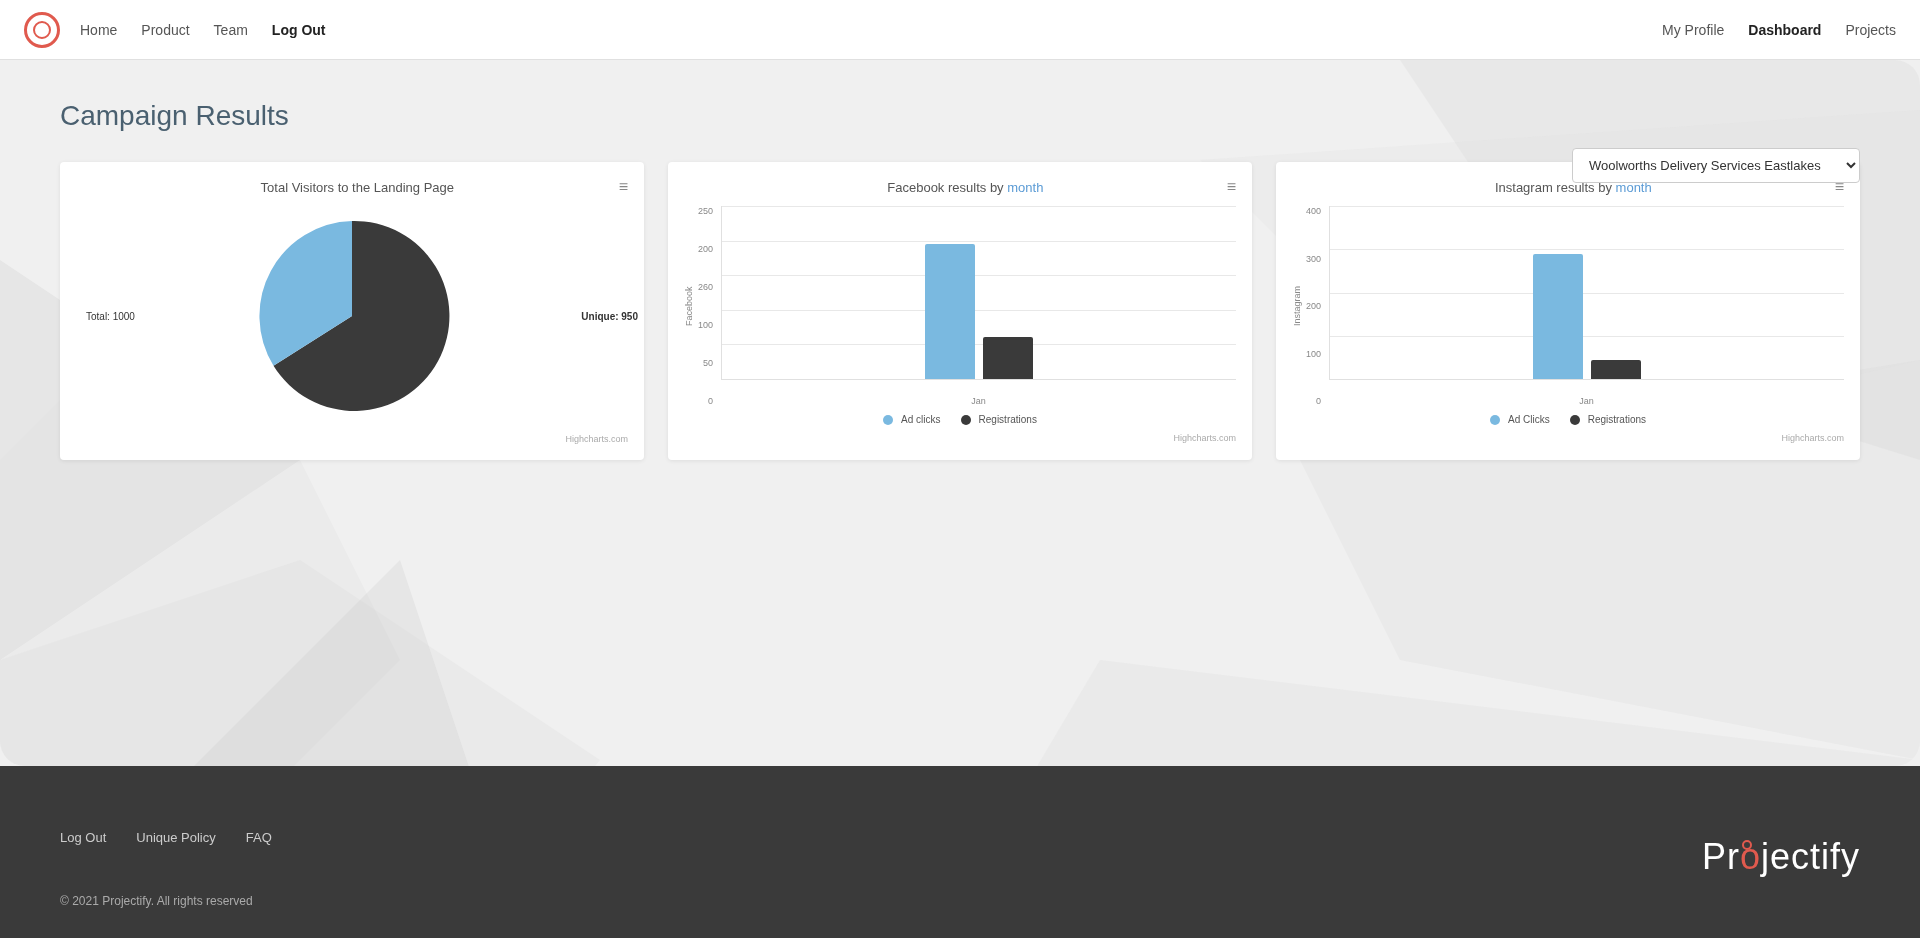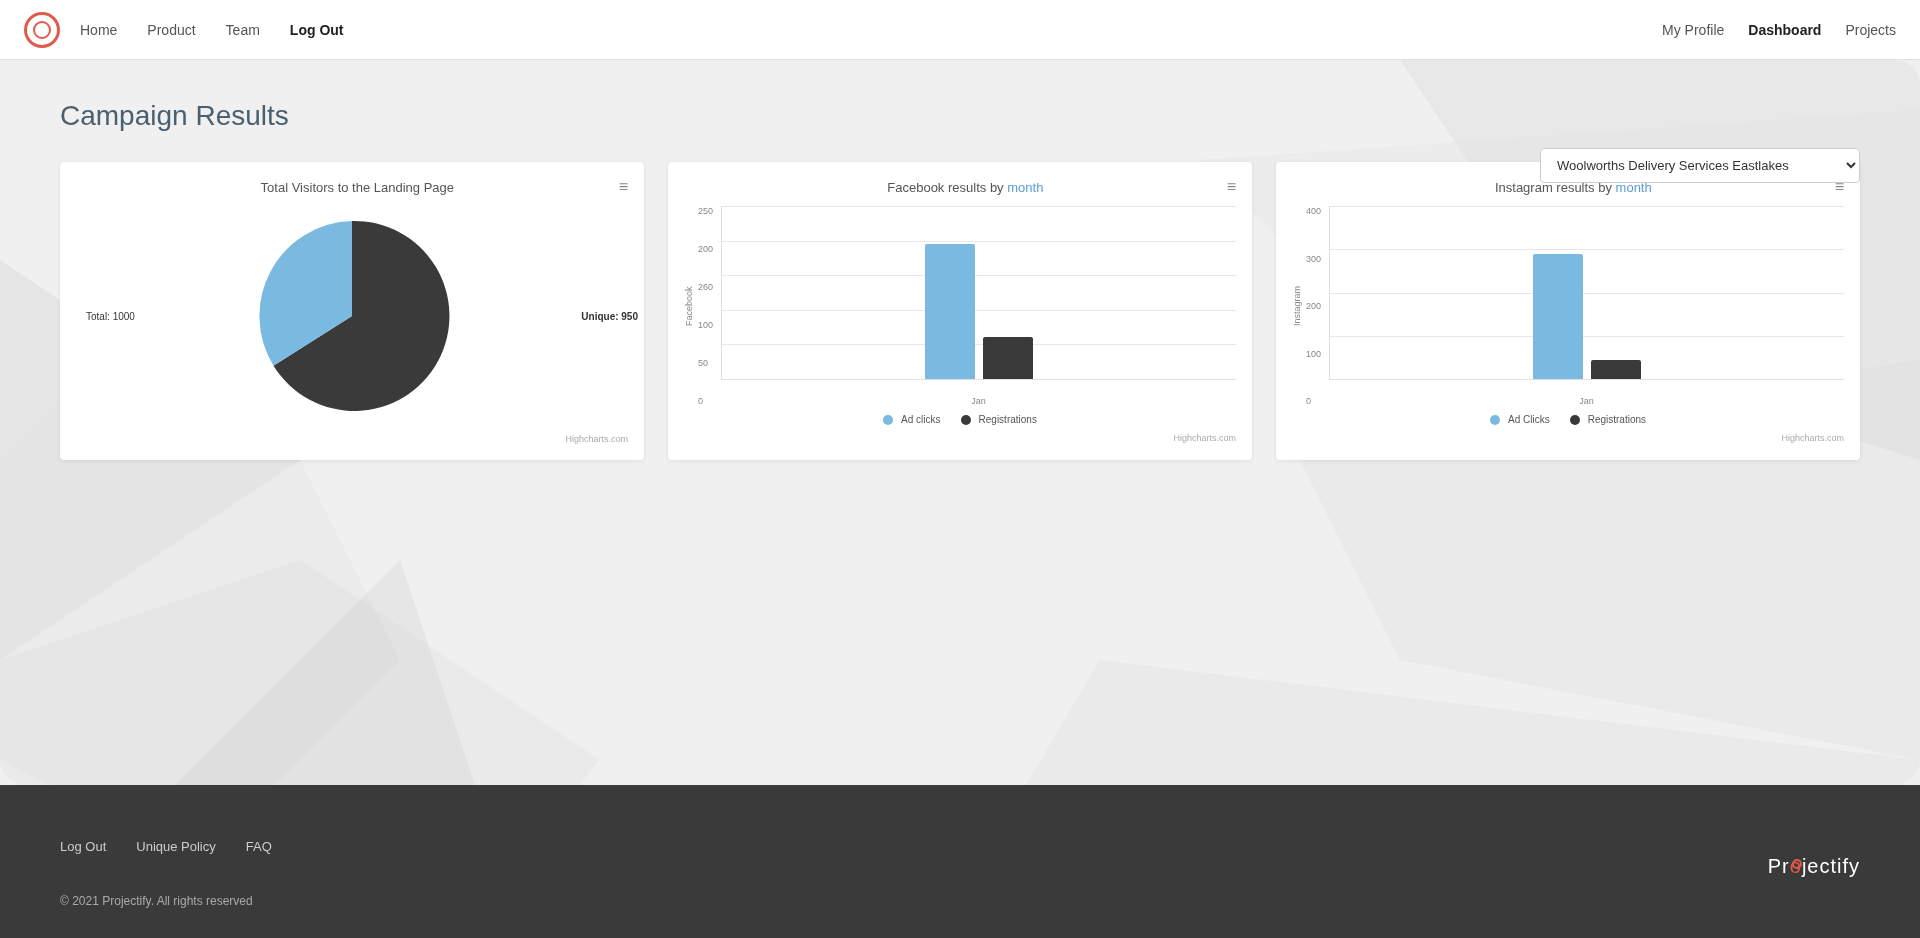--- a/index.html
+++ b/index.html
@@ -24,21 +24,21 @@
       margin-right: 20px;
       position: relative;
     }
     .nav-logo::after {
       content: '';
       width: 14px; height: 14px;
       border: 2px solid #e05a4e;
       border-radius: 50%;
       position: absolute;
     }
-    .nav-left { display: flex; align-items: center; gap: 30px; }
+    .nav-left { display: flex; align-items: center; gap: 24px; }
     .nav-link { font-size: 14px; color: #555; text-decoration: none; cursor: pointer; }
     .nav-link.active { font-weight: bold; color: #222; }
     .nav-right { margin-left: auto; display: flex; align-items: center; gap: 24px; }
     .nav-right .nav-link { color: #555; }
     .nav-right .nav-link.active { font-weight: bold; color: #222; }
 
     
     .main-content {
       flex: 1;
       padding: 40px 60px;
@@ -65,21 +65,21 @@
     }
 
     
     .dropdown-container {
       position: absolute;
       top: 88px;
       right: 60px;
       z-index: 5;
     }
     .campaign-select {
-      width: 320px;
+      width: 288px;
       padding: 8px 12px;
       border: 1px solid #ccc;
       border-radius: 4px;
       font-size: 13px;
       color: #333;
       background: #fff;
       cursor: pointer;
       appearance: auto;
     }
 
@@ -141,21 +141,21 @@
     .highcharts-credit {
       font-size: 9px;
       color: #aaa;
       text-align: right;
       margin-top: 8px;
     }
     .y-axis-labels {
       display: flex;
       flex-direction: column;
       justify-content: space-between;
-      align-items: flex-start;
+      align-items: flex-end;
       padding-right: 8px;
       height: 100%;
       font-size: 9px;
       color: #888;
     }
     .bar-plot-area {
       flex: 1;
       display: flex;
       flex-direction: column;
       height: 100%;
@@ -242,21 +242,21 @@
     .footer-links {
       display: flex;
       gap: 30px;
     }
     .footer-link {
       font-size: 13px;
       color: #ccc;
       cursor: pointer;
     }
     .footer-brand {
-      font-size: 20px;
+      font-size: 36px;
       color: #fff;
       font-weight: 300;
       letter-spacing: 1px;
       margin-top: 40px;
     }
     .footer-brand span {
       color: #e05a4e;
     }
     .footer-copyright {
       font-size: 12px;

